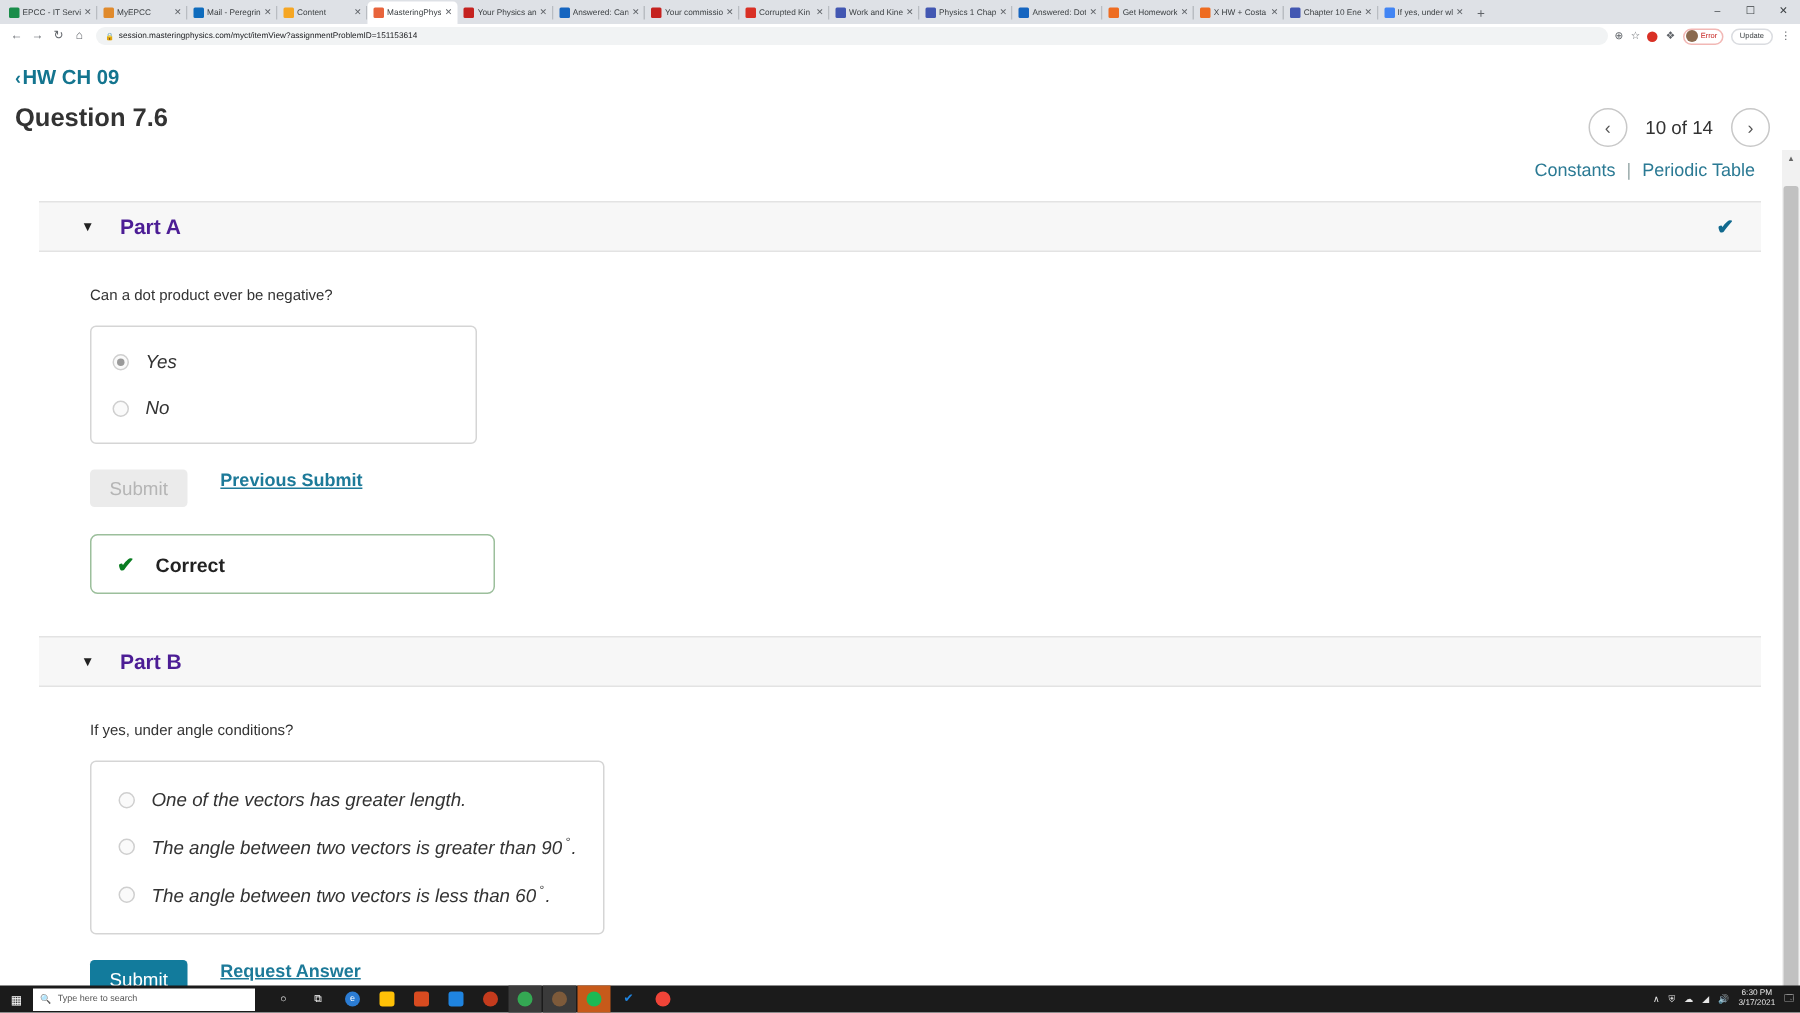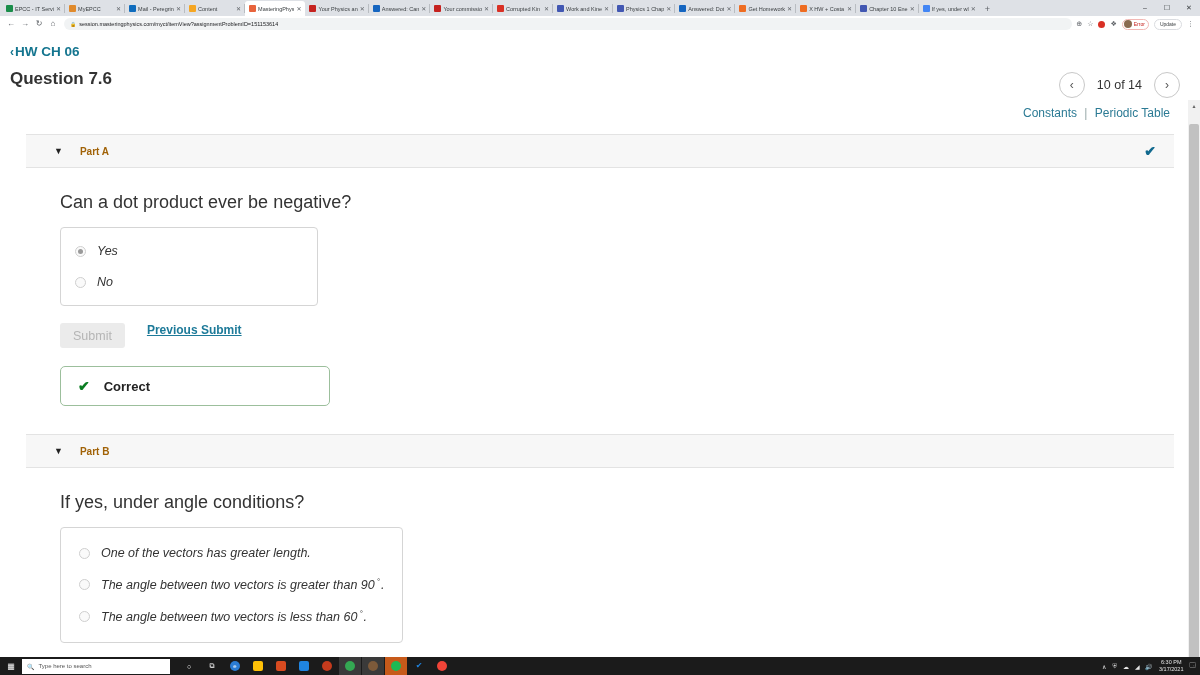--- a/index.html
+++ b/index.html
@@ -143,25 +143,25 @@
     border-top: 1px solid #e3e3e3;
     border-bottom: 1px solid #e3e3e3;
     height: 34px;
     display: flex; align-items: center;
     padding: 0 18px 0 28px;
     margin: 0 26px;
   }
   .caret {
     font-size: 9px; color: #222; margin-right: 17px; line-height: 1;
   }
-  .part-label { font-size: 10px; font-weight: bold; color: #a16207; }
+  .part-label { font-size: 14px; font-weight: bold; color: #4c1d95; }
   .part-check { margin-left: auto; color: #11698e; font-size: 14px; font-weight: bold; }
 
   .part-body { padding: 24px 0 0 60px; }
-  .prompt { font-size: 18px; color: #333; margin-bottom: 14px; }
+  .prompt { font-size: 10px; color: #333; margin-bottom: 14px; }
 
   .answer-box {
     border: 1px solid #d5d5d5; border-radius: 4px;
     background: #fff;
     padding: 16px 14px;
     display: inline-block;
   }
   .opt { display: flex; align-items: center; margin: 0 0 12px 0; font-style: italic; }
   .opt:last-child { margin-bottom: 0; }
   .radio {
@@ -363,21 +363,21 @@
       <span class="update-pill">Update</span>
       <span class="tb-icon">⋮</span>
     </div>
   </div>
 </div>
 
 <div class="page">
 
   <div class="breadcrumb">
     <span class="chev">‹</span>
-    <span>HW CH 06</span>
+    <span>HW CH 09</span>
   </div>
 
   <div class="q-header">
     <div class="q-title">Question 7.6</div>
     <div class="pager">
       <div class="pager-btn">‹</div>
       <div class="pager-count">10 of 14</div>
       <div class="pager-btn">›</div>
     </div>
   </div>

